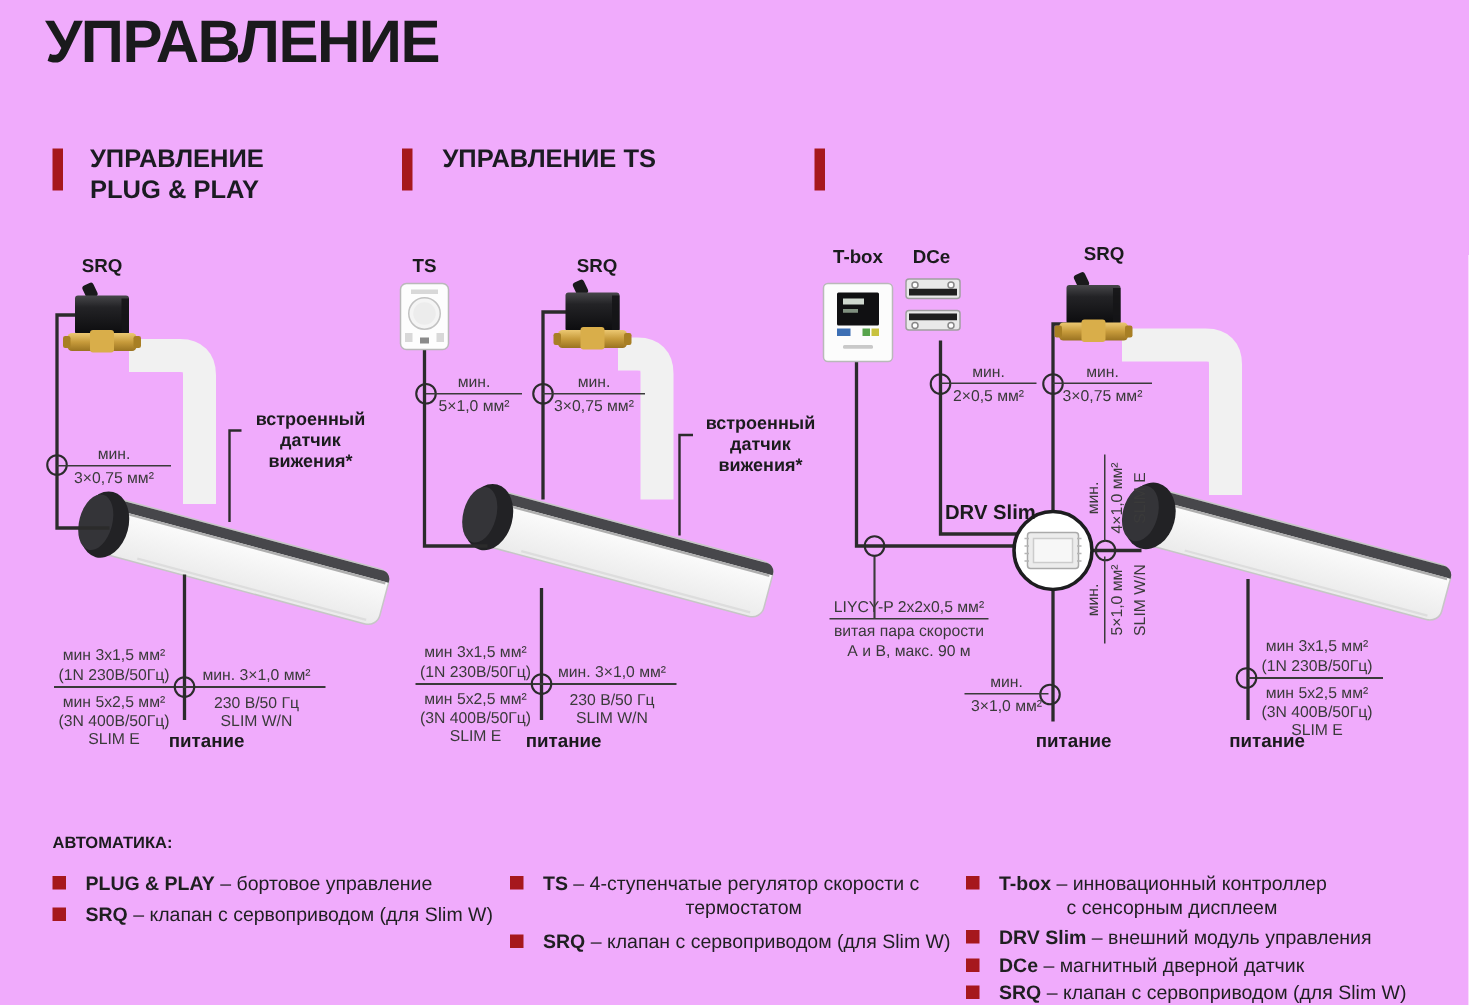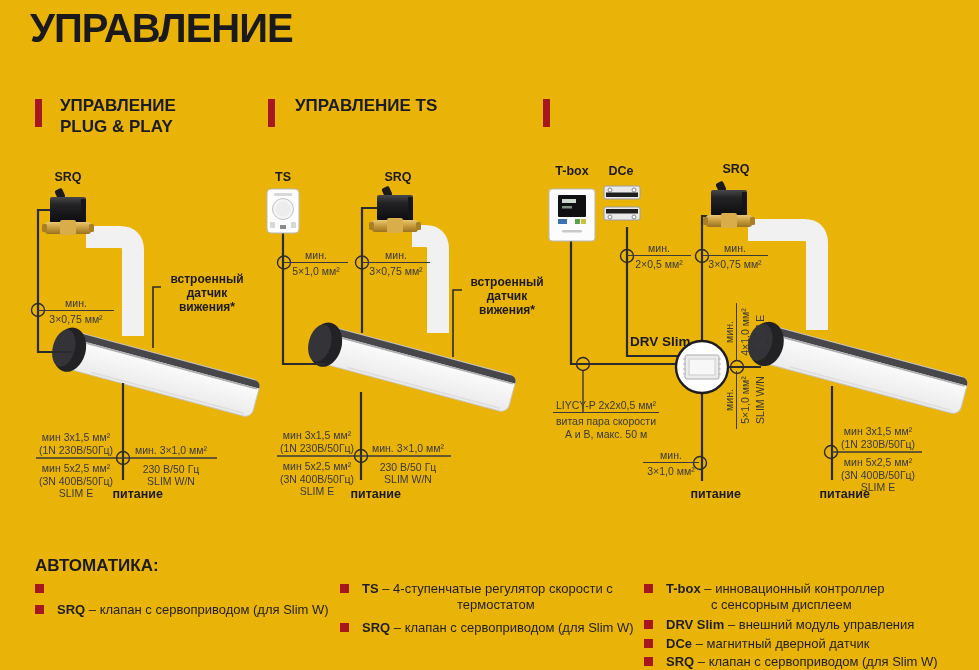--- a/index.html
+++ b/index.html
@@ -1,33 +1,33 @@
 <!DOCTYPE html>
 <html><head>
 <meta charset="utf-8">
 <style>
   html,body{margin:0;padding:0;background:#ffffff;}
   body{font-family:"Liberation Sans", sans-serif;color:#1b1b1d;}
-  .page{position:relative;width:979px;height:670px;background:#eab308;overflow:hidden;}
+  .page{position:relative;width:979px;height:670px;background:#f0abfc;overflow:hidden;}
   .abs{position:absolute;}
   svg{position:absolute;left:0;top:0;pointer-events:none;}
   .title{left:30px;top:6px;font-size:40px;font-weight:bold;letter-spacing:-1px;color:#1a1a1c;}
   .secbar{width:7px;height:28px;background:#a6181d;}
   .sechead{font-size:17px;font-weight:bold;line-height:21px;color:#1b1b22;}
   .dlabel{font-size:12.5px;font-weight:bold;text-align:center;color:#1b1b1d;}
   .clabel{font-size:10.5px;color:#3a3a3a;text-align:center;line-height:13px;}
   .clabel .t{border-bottom:1.3px solid #3a3a3a;padding-bottom:0px;}
   .clabel .b{padding-top:2px;}
   .vlabel{transform:rotate(-90deg);transform-origin:center;}
   .pgroup{font-size:10.5px;color:#3a3a3a;text-align:center;line-height:12.6px;}
   .pgroup .gap{height:6px;}
   .power{font-size:12.5px;font-weight:bold;text-align:right;color:#1b1b1d;}
   .note{font-size:12px;font-weight:bold;text-align:center;line-height:14px;color:#1b1b1d;}
   .drv{font-size:13.5px;font-weight:bold;color:#1b1b1d;}
-  .ltitle{font-size:17px;font-weight:bold;color:#1b1b1d;}
+  .ltitle{font-size:11px;font-weight:bold;color:#1b1b1d;}
   .litem{display:flex;align-items:flex-start;font-size:13px;line-height:16px;color:#1f1f21;}
   .bullet{flex:0 0 auto;width:9px;height:9px;background:#a6181d;margin:3px 13px 0 0;}
   .litem b{font-weight:bold;}
 </style>
 </head>
 <body>
 
 <div class="page">
 
   <svg width="979" height="670" viewBox="0 0 979 670">
@@ -211,21 +211,21 @@
     <div class="t">мин.</div>
     <div class="b">3×0,75 мм²</div>
   </div>
   <div class="abs clabel" style="left:643px;top:449px;width:56px;">
     <div class="t">мин.</div>
     <div class="b">3×1,0 мм²</div>
   </div>
   <div class="abs clabel" style="left:553px;top:399px;width:106px;">
     <div class="t">LIYCY-P 2x2x0,5 мм²</div>
     <div class="b">витая пара скорости</div>
-    <div>А и В, макс. 50 м</div>
+    <div>А и В, макс. 90 м</div>
   </div>
 
   <div class="abs clabel vlabel" style="left:716px;top:310px;width:58px;">
     <div class="t">мин.</div>
     <div class="b">4×1,0 мм²</div>
     <div class="b">SLIM E</div>
   </div>
   <div class="abs clabel vlabel" style="left:716px;top:378px;width:58px;">
     <div class="t">мин.</div>
     <div class="b">5×1,0 мм²</div>
@@ -281,20 +281,21 @@
     <div>(3N 400В/50Гц)</div>
     <div>SLIM E</div>
   </div>
   <div class="abs power" style="left:661px;top:487px;width:80px;">питание</div>
   <div class="abs power" style="left:790px;top:487px;width:80px;">питание</div>
 
   <div class="abs ltitle" style="left:35px;top:556px;">АВТОМАТИКА:</div>
 
   <div class="abs litem" style="left:35px;top:581px;width:290px;">
     <span class="bullet"></span>
+    <div class="ltext"><b>PLUG &amp; PLAY</b><span> – бортовое управление</span></div>
   </div>
   <div class="abs litem" style="left:35px;top:602px;width:300px;">
     <span class="bullet"></span>
     <div class="ltext"><b>SRQ</b><span> – клапан с сервоприводом (для Slim W)</span></div>
   </div>
 
   <div class="abs litem" style="left:340px;top:581px;width:290px;">
     <span class="bullet"></span>
     <div class="ltext">
       <div><b>TS</b><span> – 4-ступенчатые регулятор скорости с</span></div>

